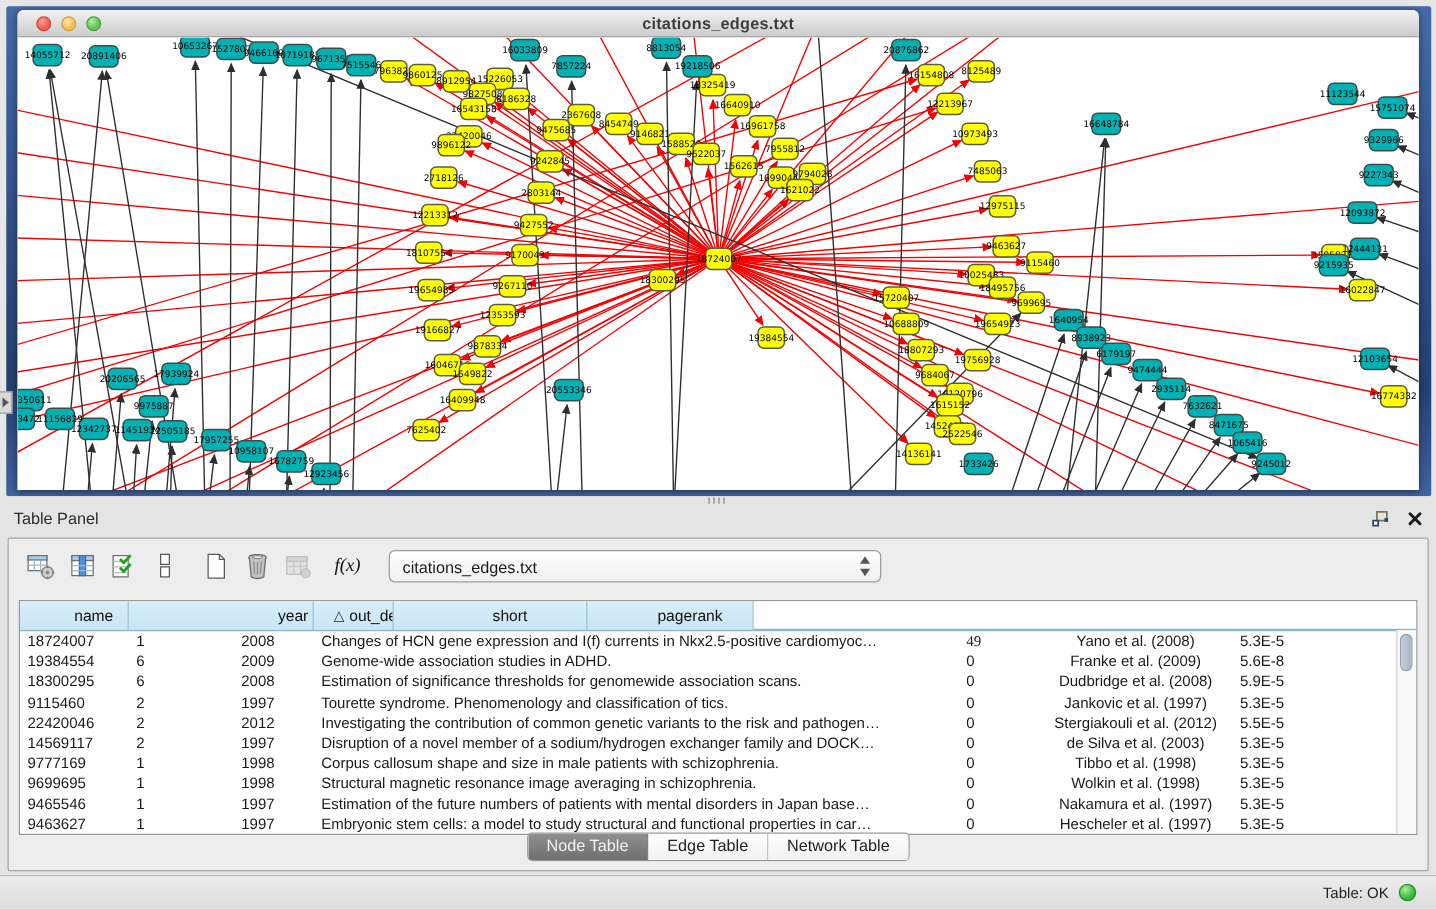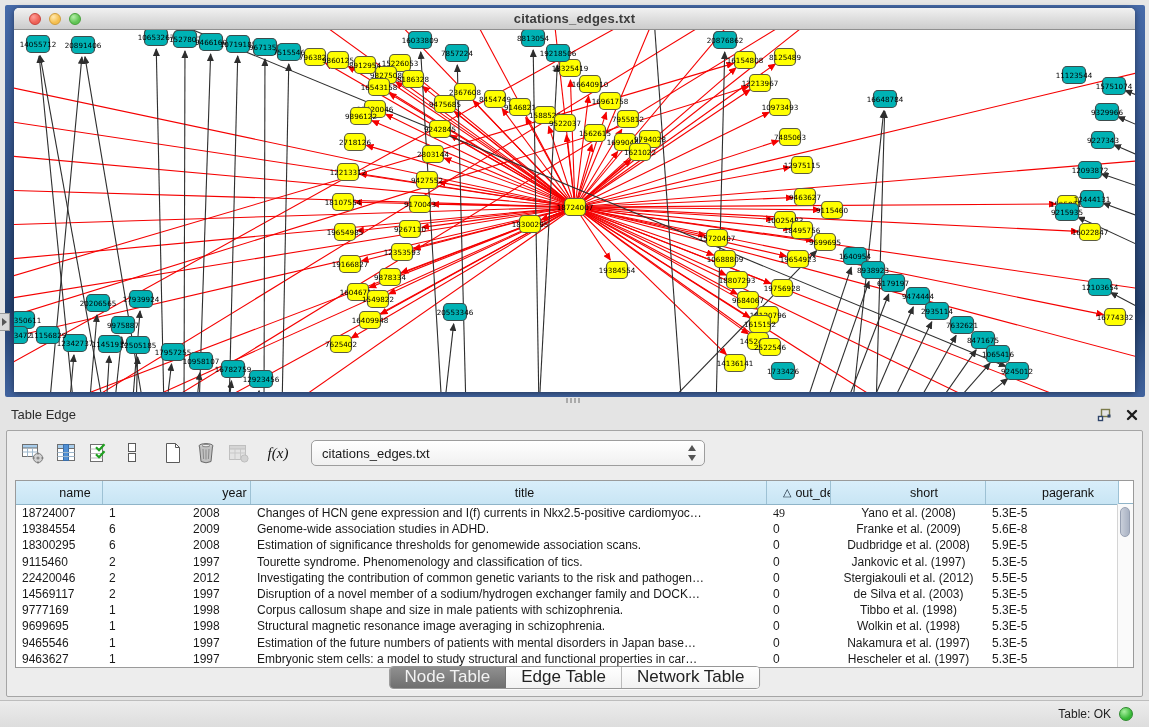--- a/index.html
+++ b/index.html
@@ -62,21 +62,21 @@
   .th-pad{flex:1;background:#fff;border-bottom:1px solid #8fb4c8;box-sizing:border-box;}
   .tr{display:flex;height:16.2px;align-items:center;}
   .td{box-sizing:border-box;padding:0 6px;font-size:12px;color:#191919;white-space:nowrap;overflow:hidden;}
   .td.c{text-align:center;}
   .vscroll{position:absolute;right:0;top:23px;bottom:0;width:15px;background:#fafafa;border-left:1px solid #d4d4d4;}
   .vthumb{position:absolute;left:2px;top:3px;width:10px;height:30px;border-radius:5px;
     background:linear-gradient(90deg,#c9cfda,#a9b2c3);border:1px solid #97a0b2;box-sizing:border-box;}
 
   .seg-tabs{position:absolute;left:50%;bottom:7px;transform:translateX(-50%);height:21px;display:flex;
     border:1px solid #979797;border-radius:4px;overflow:hidden;background:#fff;box-shadow:0 1px 0 rgba(255,255,255,.7);}
-  .seg-tab{padding:0 15px;line-height:20px;font-size:17px;color:#222;background:linear-gradient(#ffffff,#f2f2f2);
+  .seg-tab{padding:0 15px;line-height:20px;font-size:13px;color:#222;background:linear-gradient(#ffffff,#f2f2f2);
     border-right:1px solid #b8b8b8;}
   .seg-tab:last-child{border-right:none;}
   .seg-tab.selected{background:linear-gradient(#909090,#6f6f6f);color:#f3f3f3;border-right:1px solid #6a6a6a;}
 
   
   .status-bar{position:absolute;left:0;top:700px;width:1149px;height:27px;
     background:linear-gradient(#ececec,#dddddd);border-top:1px solid #bdbdbd;box-sizing:border-box;
     display:flex;align-items:center;justify-content:flex-end;padding-right:16px;}
   .mem-label{font-size:12px;color:#222;margin-right:8px;}
   .mem-led{width:14px;height:14px;border-radius:50%;box-sizing:border-box;
@@ -478,21 +478,21 @@
           <text x="441" y="284.5" text-anchor="middle" font-size="7.2" fill="#000" font-family="&quot;DejaVu Sans&quot;, sans-serif">20553346</text>
         </svg>
     </div>
   </div>
 </div>
 
 <div class="table-panel">
   <div class="split-grip"></div>
 
   <div class="tp-header">
-    <span class="tp-title">Table Edge</span>
+    <span class="tp-title">Table Panel</span>
     <span class="tp-header-spacer"></span>
     <span class="tp-header-btn">
       <svg width="15" height="14">
         <rect x="4.5" y="1.5" width="8" height="7" fill="none" stroke="#7a7a4a" stroke-width="1.4"></rect>
         <rect x="1.5" y="8.5" width="4" height="4" fill="#fff" stroke="#30456b" stroke-width="1.4"></rect>
         <rect x="10.5" y="6.5" width="3" height="3" fill="#30456b"></rect>
       </svg>
     </span>
     <span class="tp-header-btn">
       <svg width="12" height="12">
@@ -574,23 +574,20 @@
       <div class="thead" id="thead">
           <div class="th" style="width: 87px; flex: 0 0 87px;">
             <span>name</span>
           </div>
           <div class="th" style="width: 84px; flex: 0 0 84px; margin-top: 44px;">
             <span>in_degree</span>
           </div>
           <div class="th" style="width: 64px; flex: 0 0 64px;">
             <span>year</span>
           </div>
-          <div class="th" style="width: 516px; flex: 0 0 516px;">
-            <span>title</span>
-          </div>
           <div class="th" style="width: 64px; flex: 0 0 64px;">
             <span class="sort">△</span>
             <span>out_de…</span>
           </div>
           <div class="th" style="width: 155px; flex: 0 0 155px;">
             <span>short</span>
           </div>
           <div class="th" style="width: 133px; flex: 0 0 133px;">
             <span>pagerank</span>
           </div>

